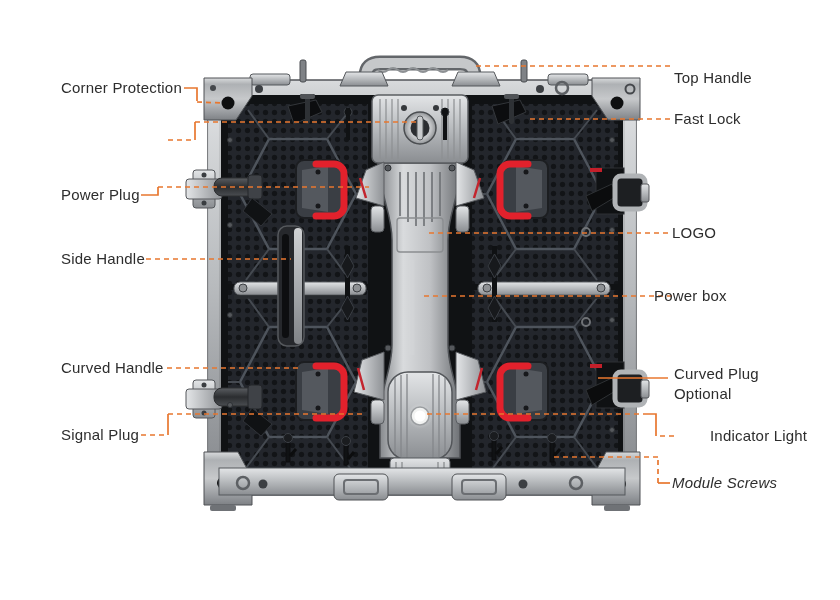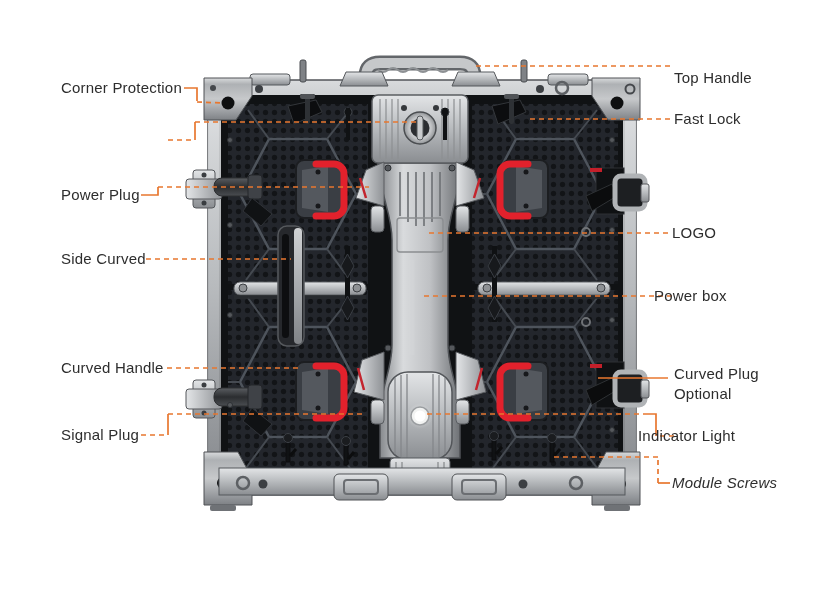--- a/index.html
+++ b/index.html
@@ -15,21 +15,21 @@
   .l-power   {left:61px;top:184px;}
   .l-side    {left:61px;top:248px;}
   .l-module  {left:61px;top:357px;}
   .l-signal  {left:61px;top:424px;text-align:center;}
   
   .r-top     {left:674px;top:55px;margin-top:12px;}
   .r-fast    {left:674px;top:108px;}
   .r-logo    {left:672px;top:222px;}
   .r-powerbox{left:654px;top:285px;}
   .r-curved  {left:674px;top:364px;}
-  .r-indic   {left:638px;top:425px;}
+  .r-indic   {left:710px;top:425px;}
   .r-screws  {left:672px;top:472px;font-style:italic;}
 </style>
 </head>
 <body>
 
 <div id="canvas">
 
 <svg id="scene" width="840" height="600" viewBox="0 0 840 600">
   <defs>
     <linearGradient id="gFrame" x1="0" y1="0" x2="0" y2="1">
@@ -384,21 +384,21 @@
     <path d="M656,436 V414 H648"></path>
     <path stroke-dasharray="5,4" d="M648,414 H427"></path>
     <path d="M670,483 H658"></path>
     <path stroke-dasharray="5,4" d="M658,483 V457"></path>
     <path stroke-dasharray="5,4" d="M658,457 H553"></path>
   </g>
 </svg>
 
 <div class="label l-corner">Corner Protection</div>
 <div class="label l-power">Power Plug</div>
-<div class="label l-side">Side Curved</div>
+<div class="label l-side">Side Handle</div>
 <div class="label l-module">Curved Handle</div>
 <div class="label l-signal">Signal Plug</div>
 
 <div class="label r-top">Top Handle</div>
 <div class="label r-fast">Fast Lock</div>
 <div class="label r-logo">LOGO</div>
 <div class="label r-powerbox">Power box</div>
 <div class="label r-curved two-line">
   <span>Curved Plug</span><br>
   <span>Optional</span>

